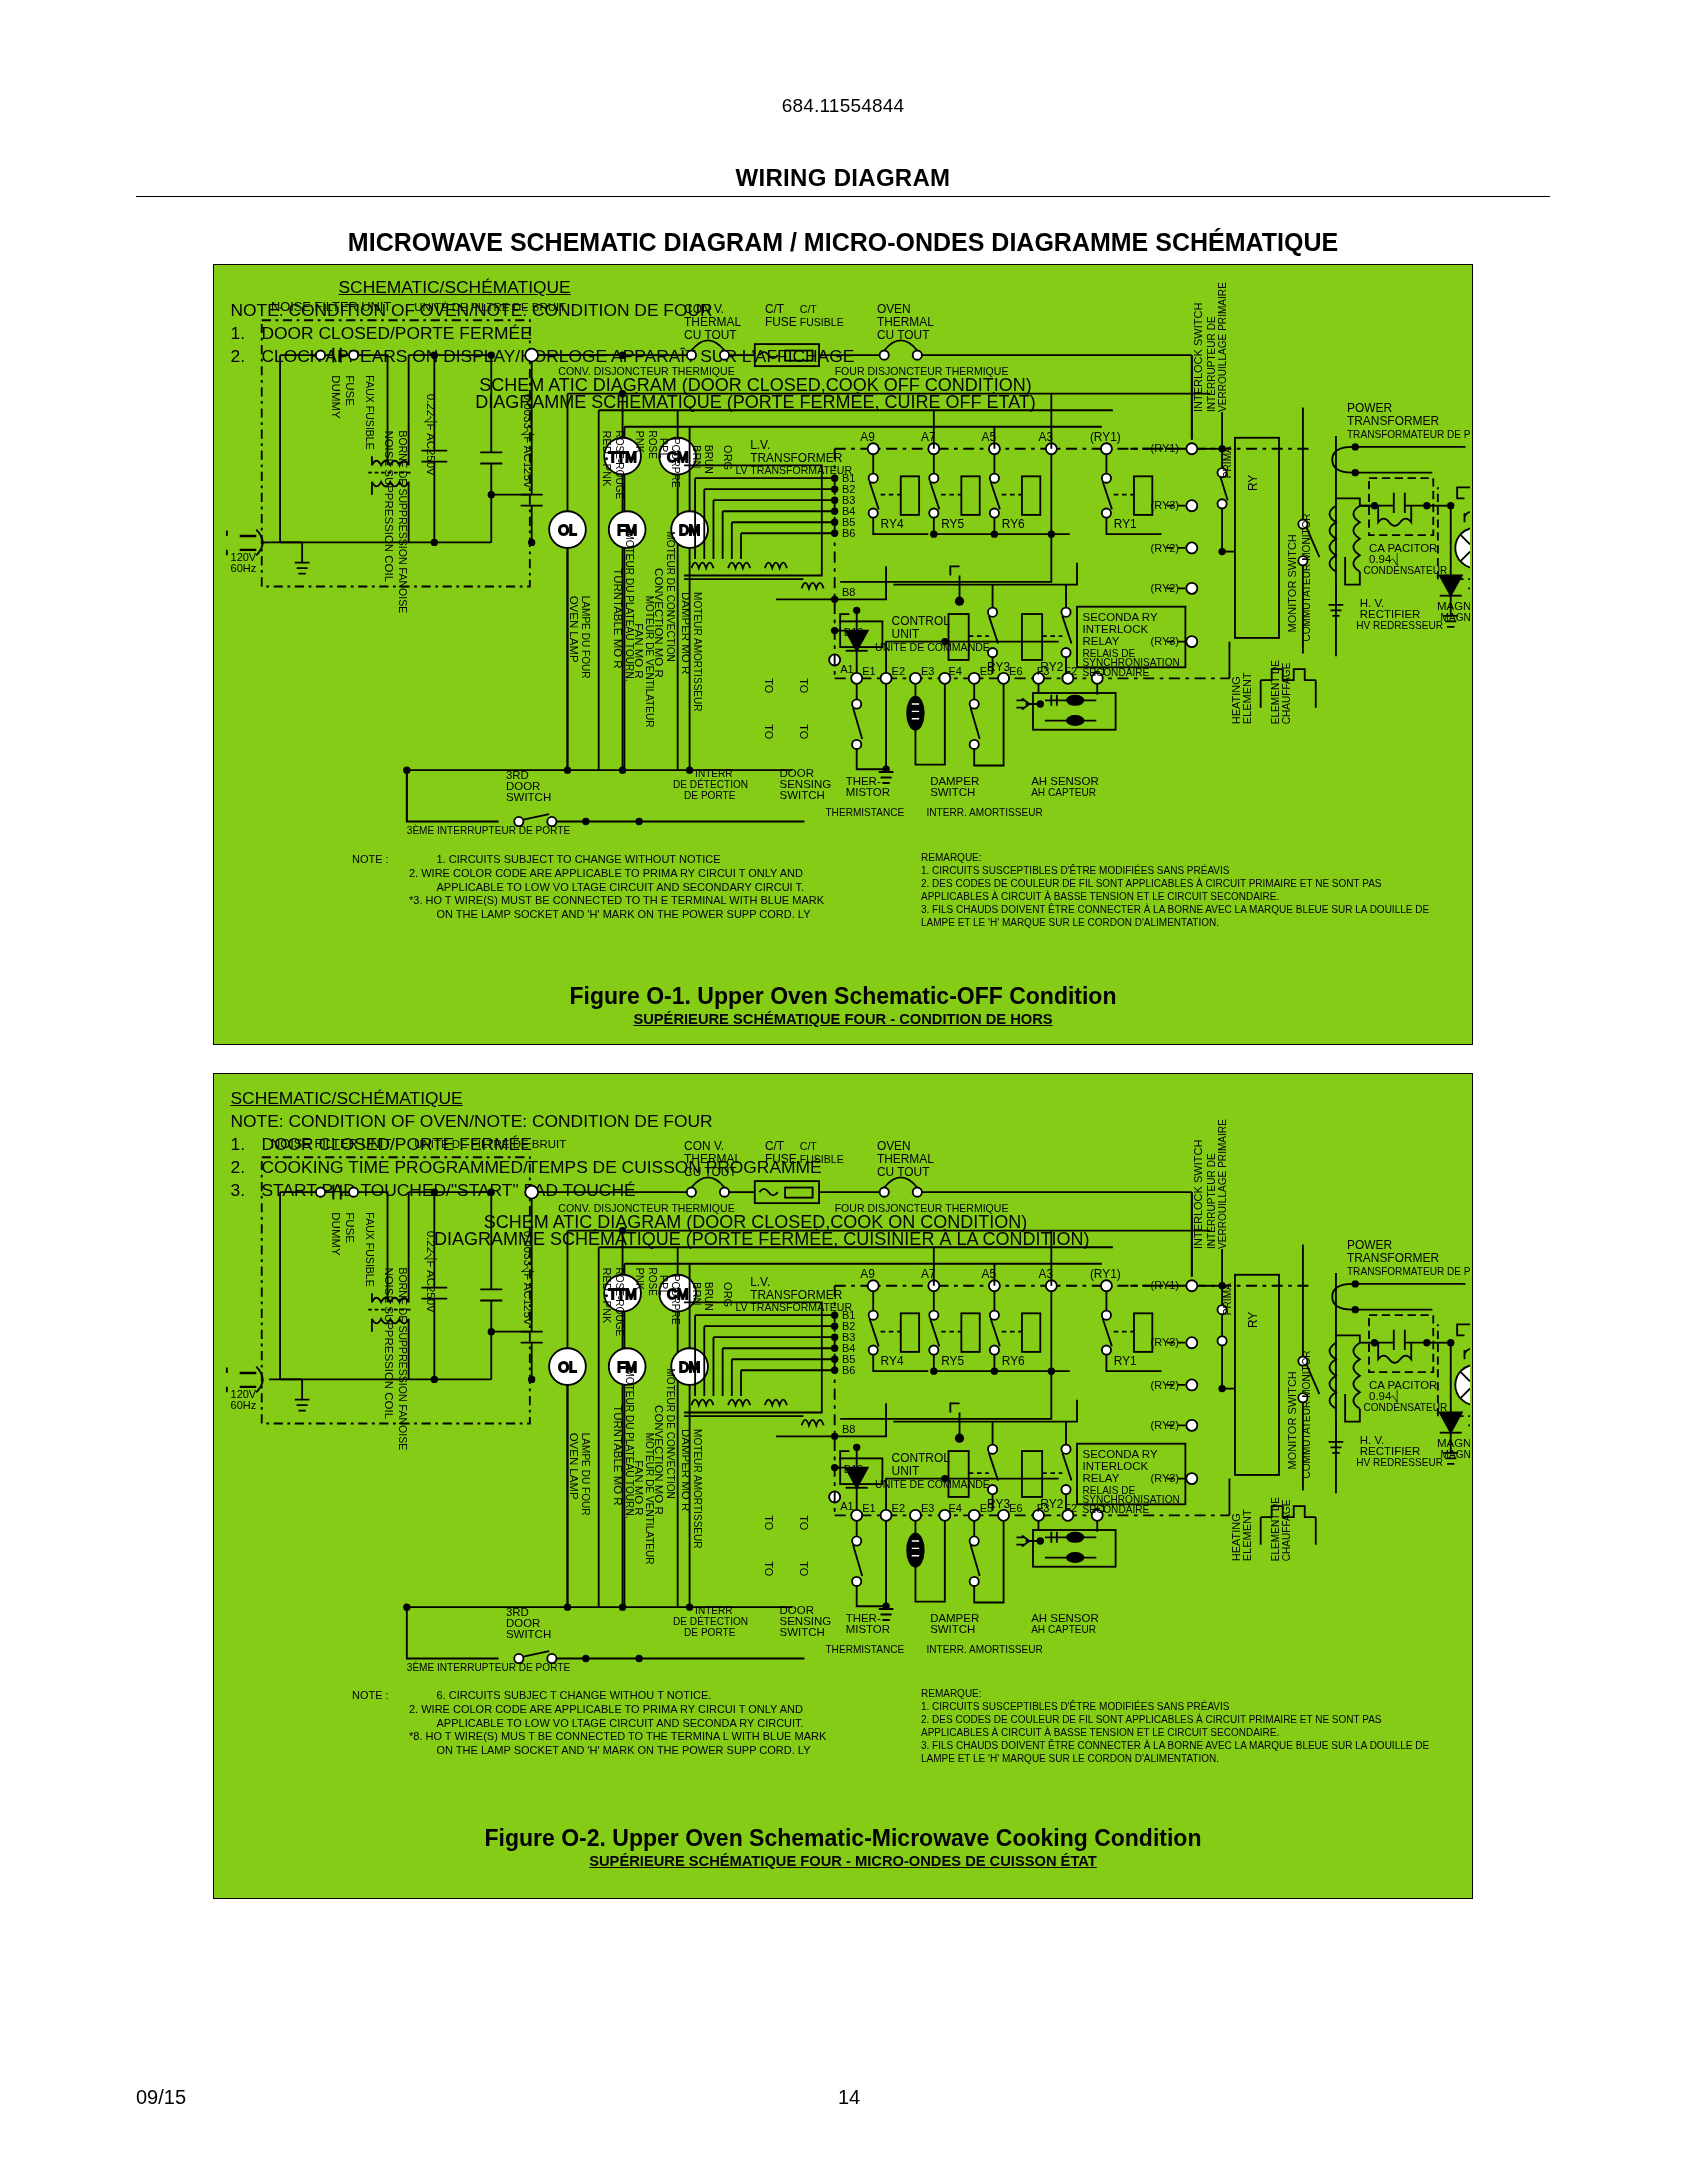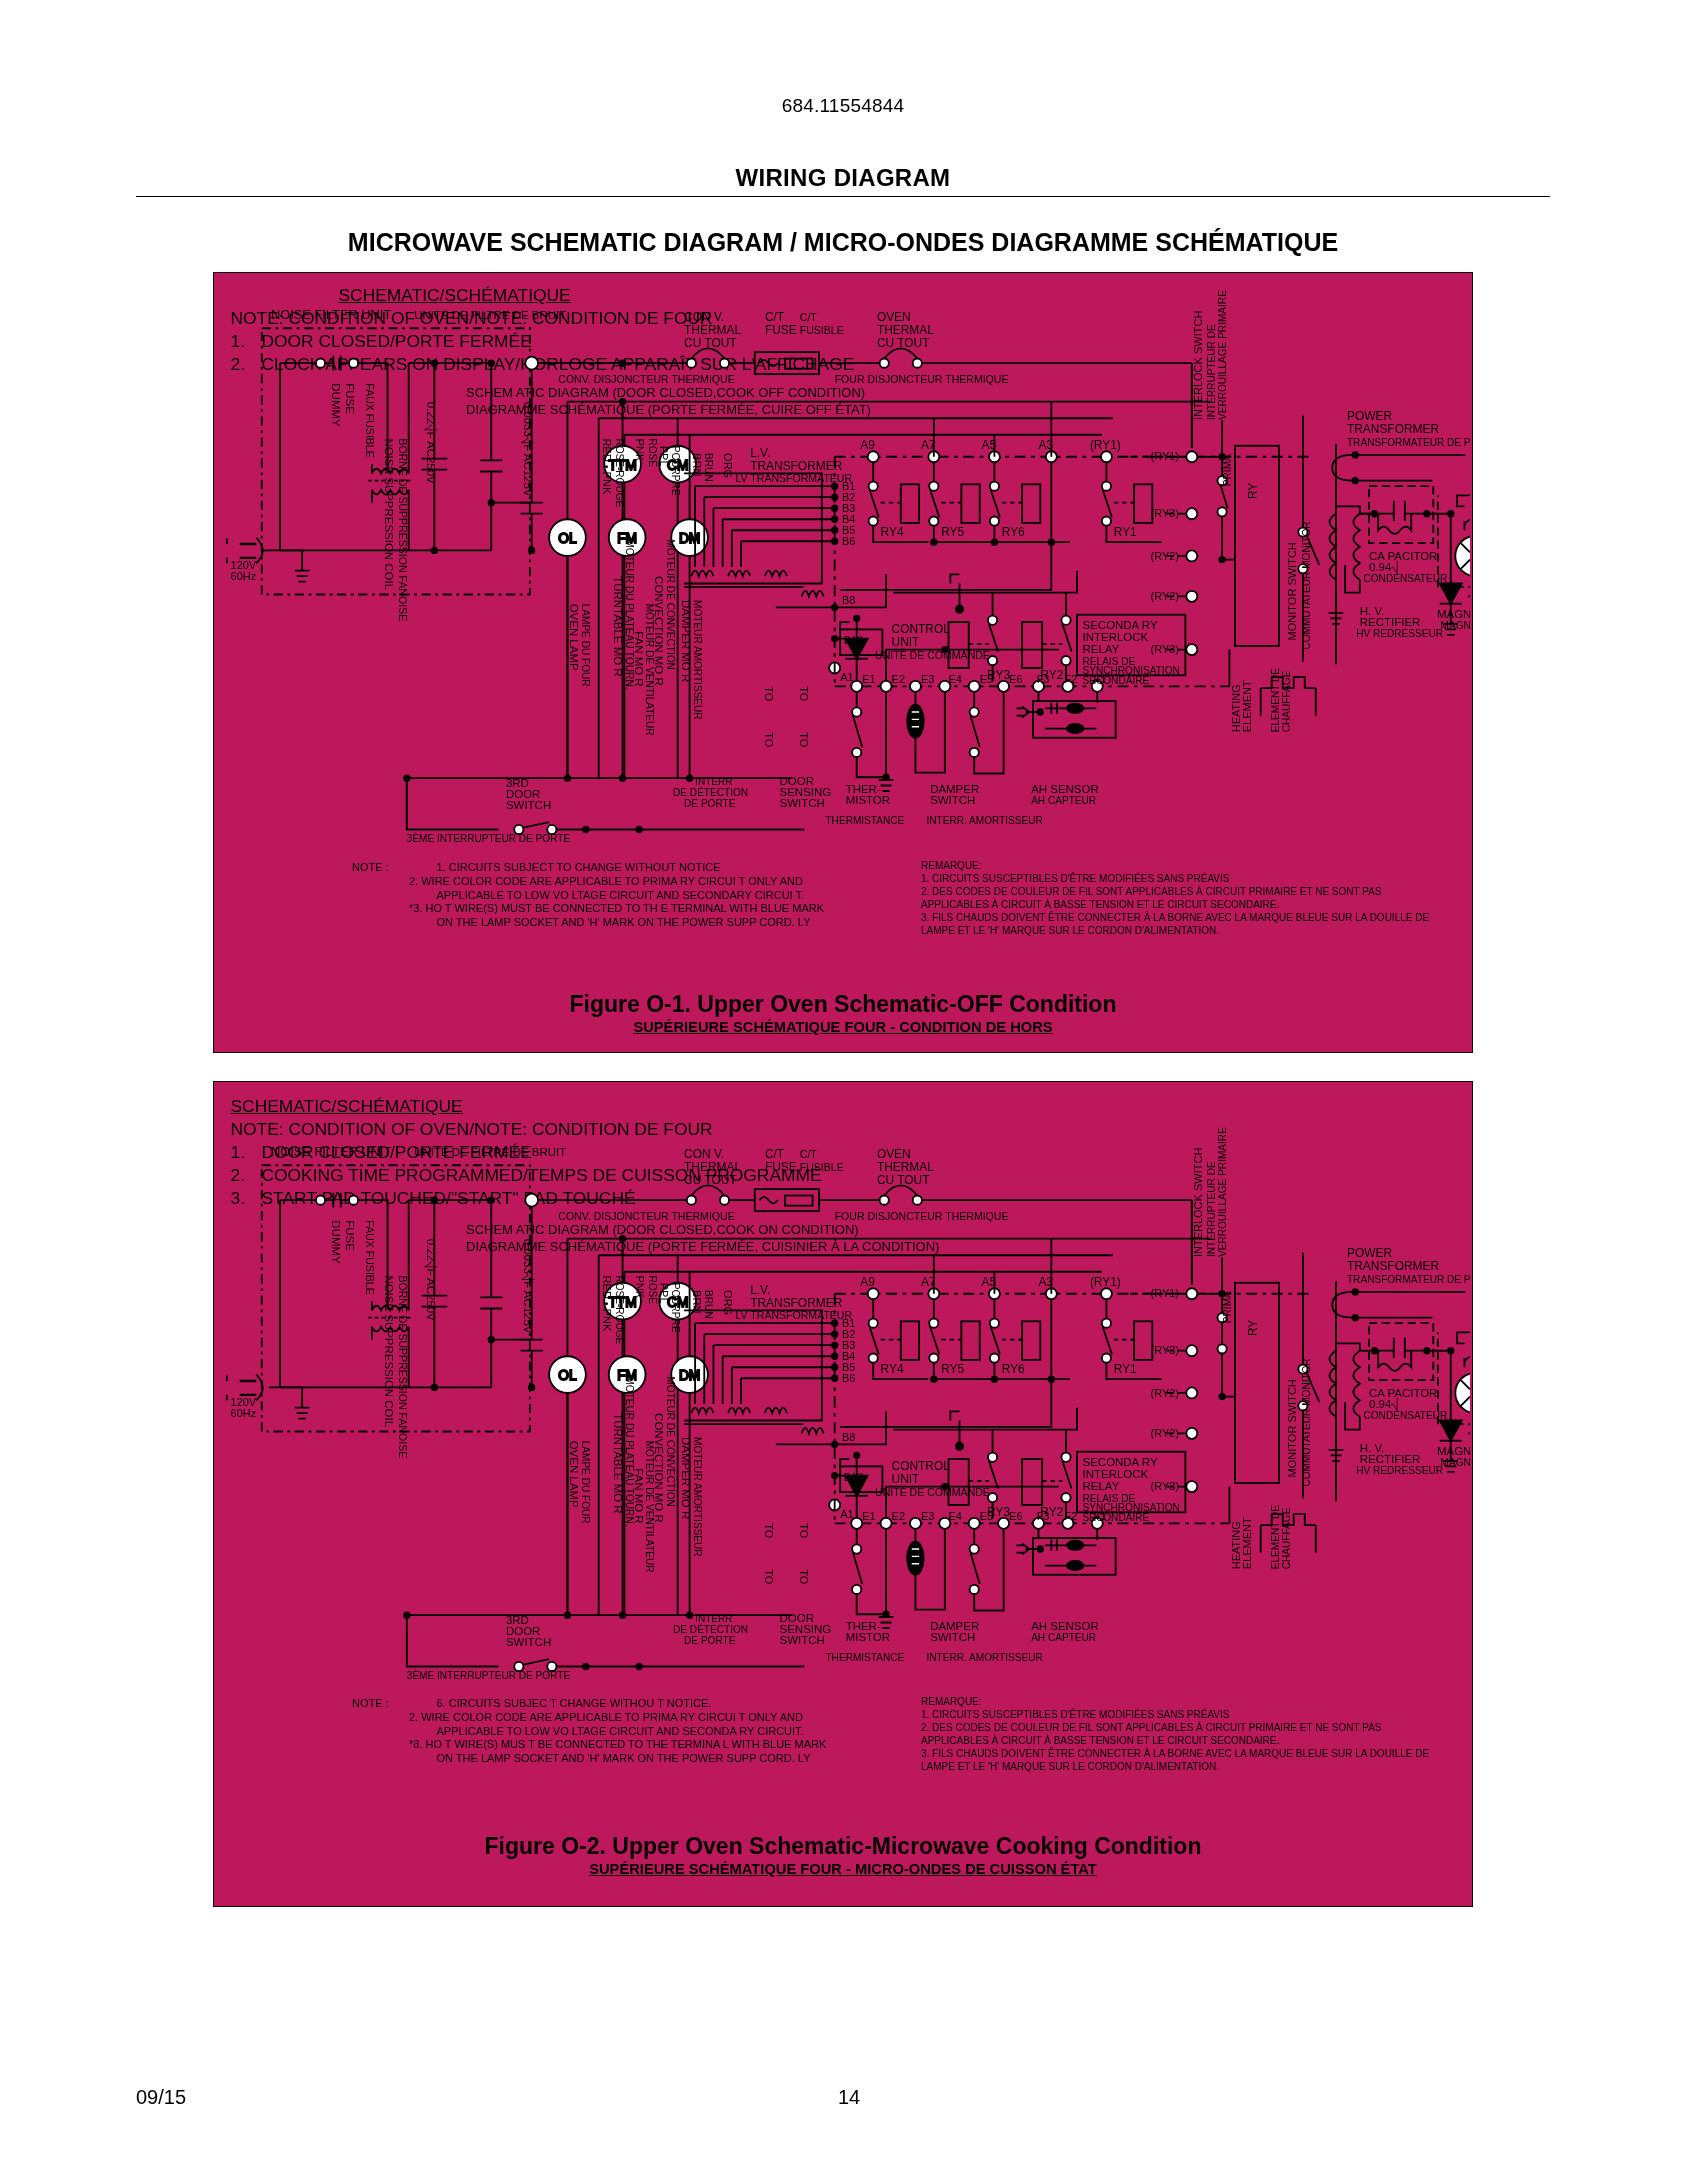--- a/index.html
+++ b/index.html
@@ -52,22 +52,21 @@
     text-align: center;
     font-size: 25px;
     font-weight: bold;
   }
 
   
   .figure-box {
     position: absolute;
     border: 1.8px solid #000;
     box-sizing: border-box;
-    background: #be185d;
-    margin-top: 8px;
+    background: #84cc16;
   }
   #figure-1 { left: 213px; top: 264px; width: 1260px; height: 781px; }
   #figure-2 { left: 213px; top: 1073px; width: 1260px; height: 826px; }
 
   
   .notes-block {
     position: absolute;
     font-size: 17.4px;
     line-height: 23px;
     white-space: nowrap;
@@ -76,24 +75,24 @@
   .notes-row { display: block; }
   .notes-row .num {
     display: inline-block;
     width: 31px;
   }
   .notes-title { margin-left: 108px; }
 
   
   .schem-caption {
     position: absolute;
-    font-size: 13px;
+    text-align: center;
+    font-size: 18px;
     line-height: 16.5px;
     white-space: nowrap;
-    padding-left: 32px;
   }
 
   
   .circuit-svg {
     position: absolute;
     left: 0;
     top: 0;
   }
   .circuit-svg text {
     font-family: "Liberation Sans", sans-serif;

